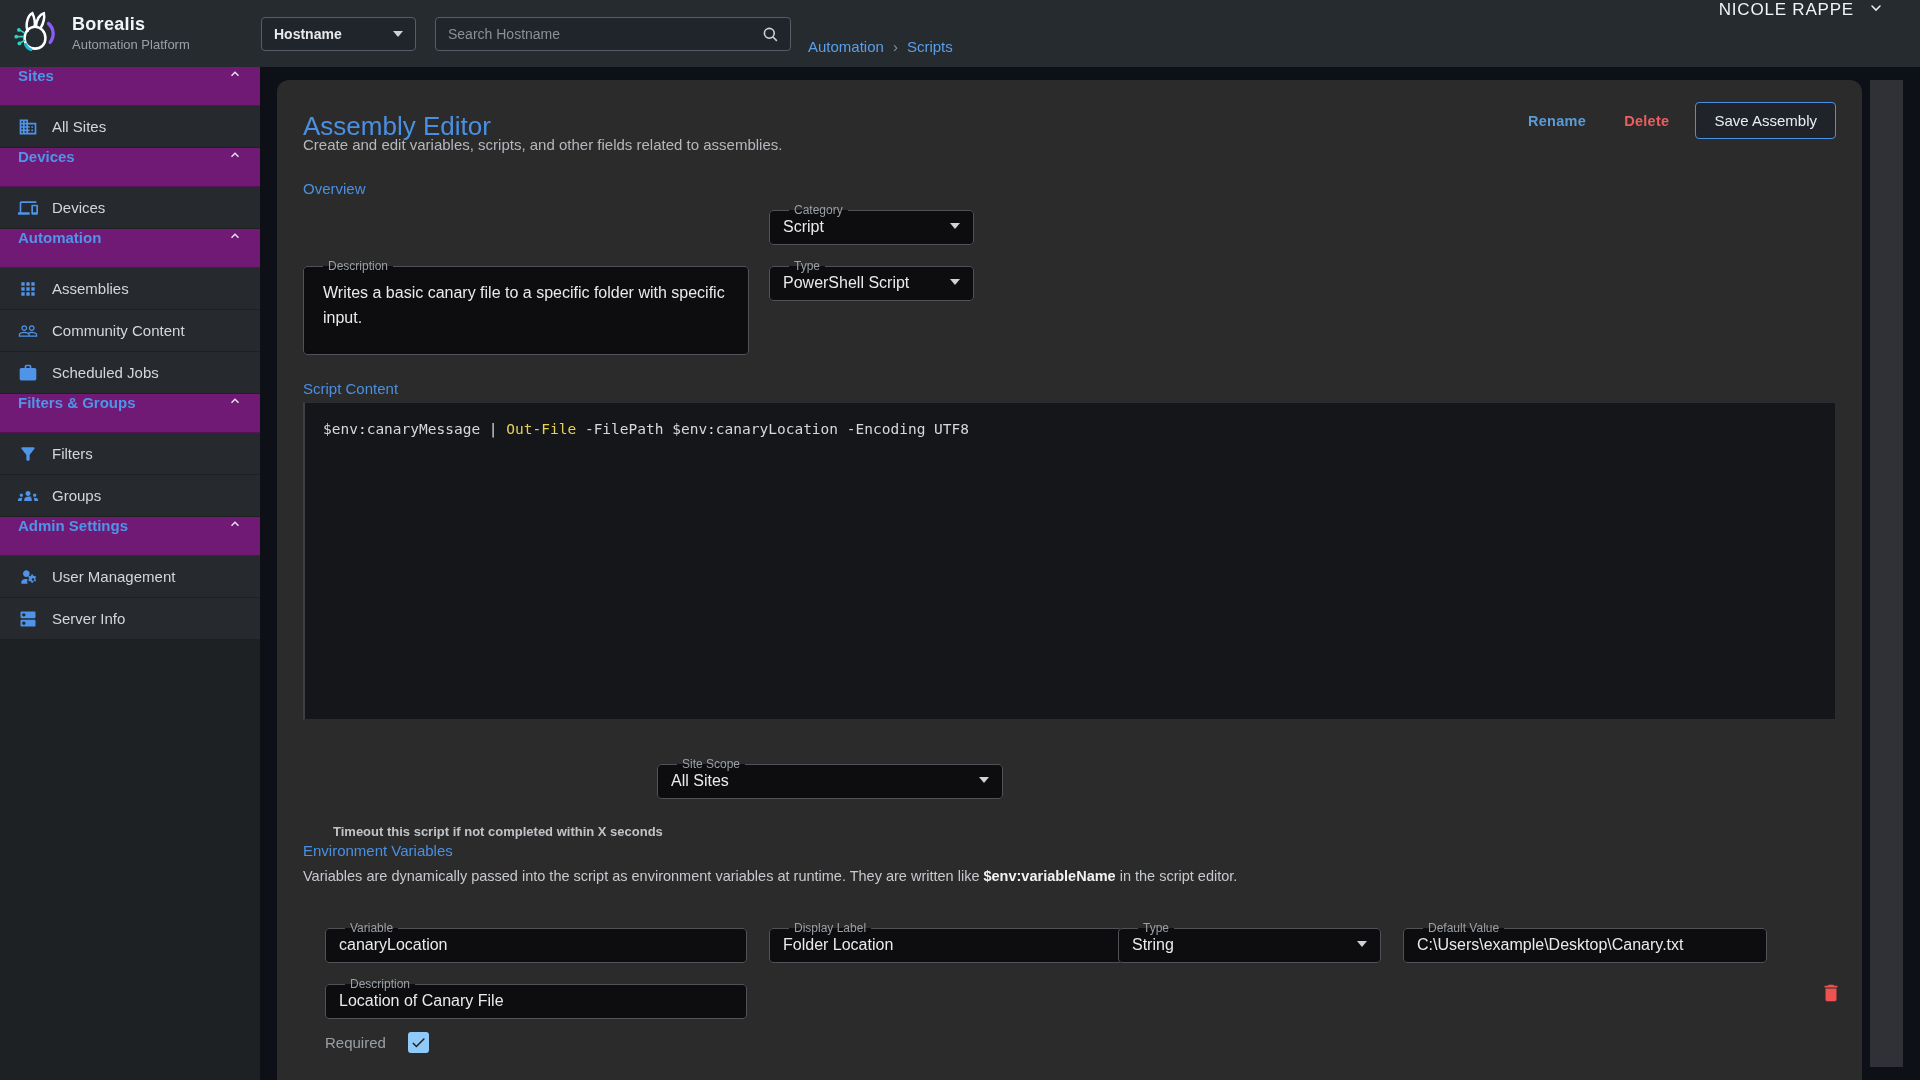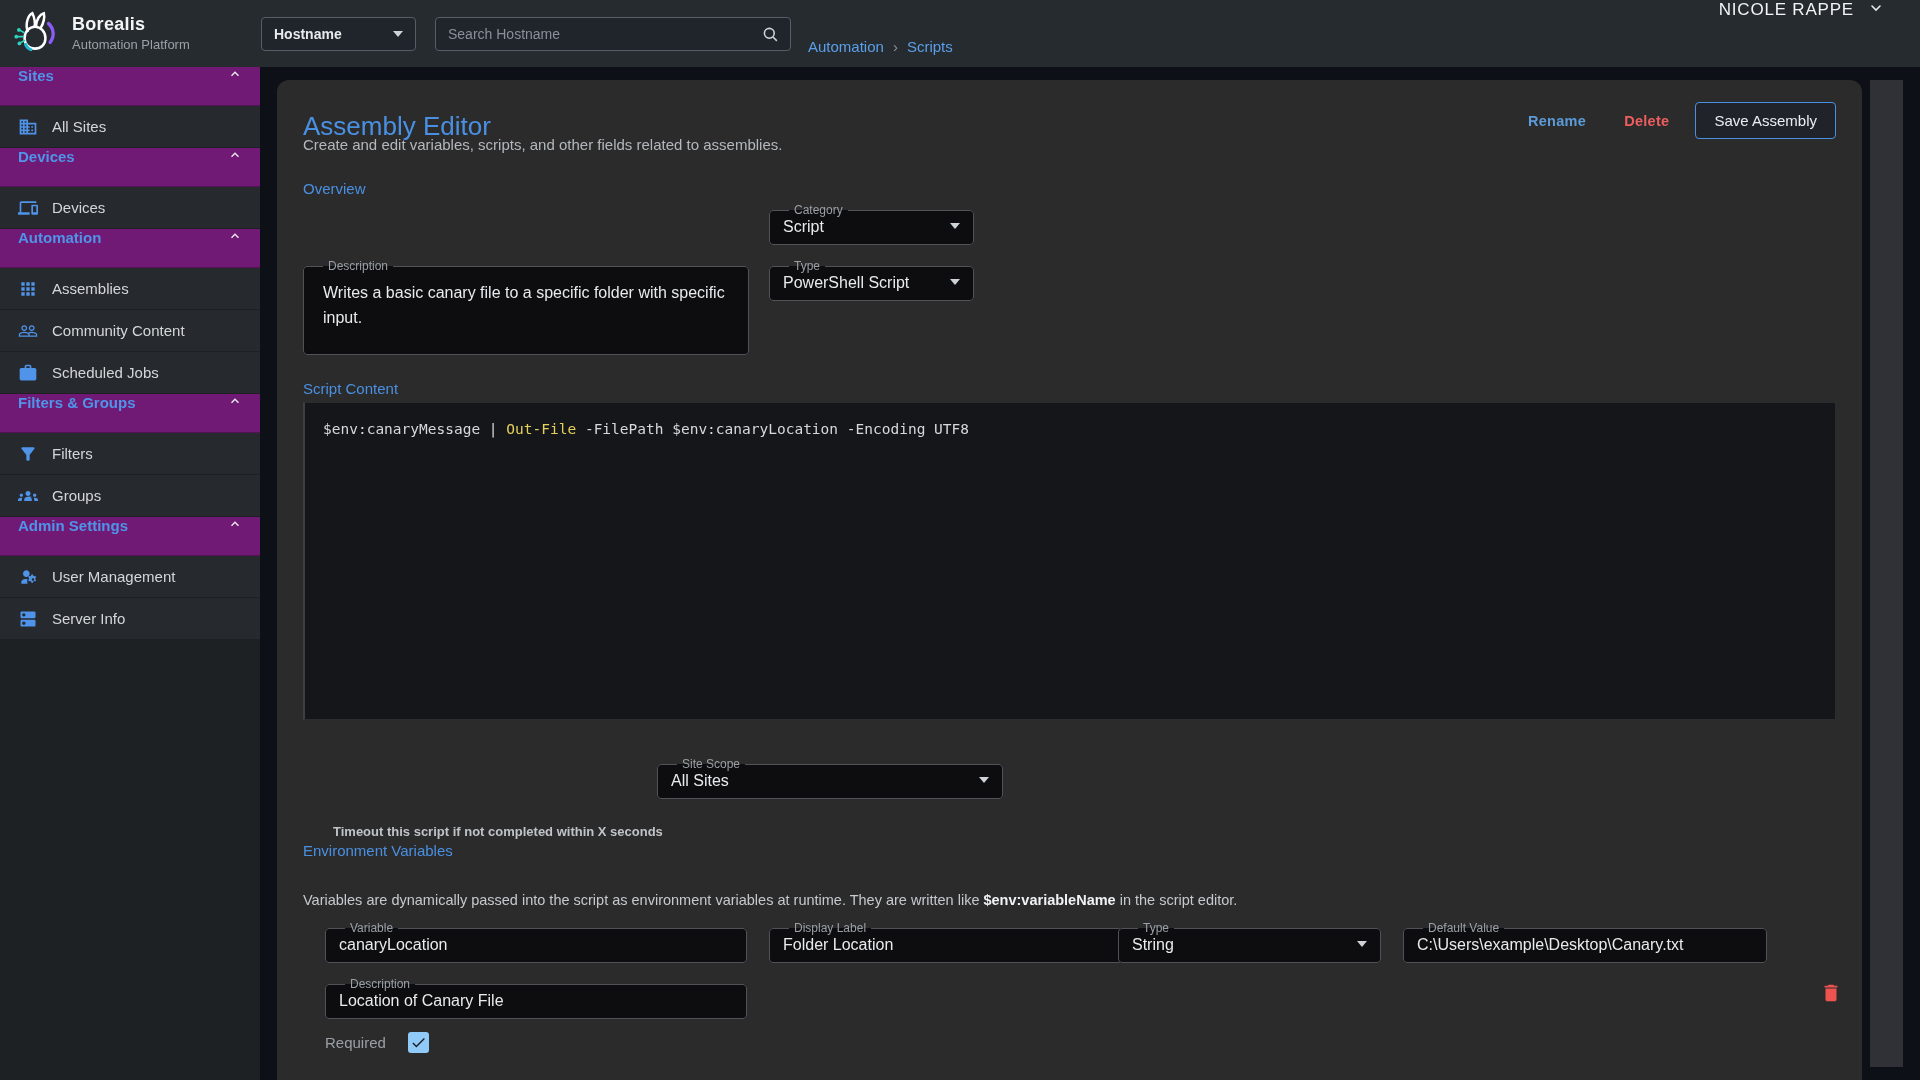--- a/index.html
+++ b/index.html
@@ -76,21 +76,21 @@
 
   
   .code-editor { position:absolute; left:26px; top:322px; width:1533px; height:318px;
                  background:#151619; border:1px solid #2a2c30; border-left:2px solid #3c4046; }
   .code-editor pre { font-family:"DejaVu Sans Mono", monospace; font-size:14.5px;
                      color:#d6d8da; padding:16px 18px; line-height:1.5; }
   .tok-default { color:#d6d8da; }
   .tok-keyword { color:#e5d05c; }
 
   
-  .env-desc { position:absolute; left:26px; top:788px; color:#c6c9cd; font-size:14.5px;margin-top:24px; }
+  .env-desc { position:absolute; left:26px; top:788px; color:#c6c9cd; font-size:14.5px; }
   .env-desc b { color:#f0f2f4; }
 
   
   .required-row { position:absolute; left:48px; top:952px; display:flex;
                   align-items:center; gap:22px; }
   .required-label { color:#9aa0a6; font-size:15px; }
   .checkbox { width:21px; height:21px; background:#90caf9; border-radius:3px;
               display:flex; align-items:center; justify-content:center; cursor:pointer; }
   .checkbox svg { width:17px; height:17px; fill:#1b1e23; }
 

